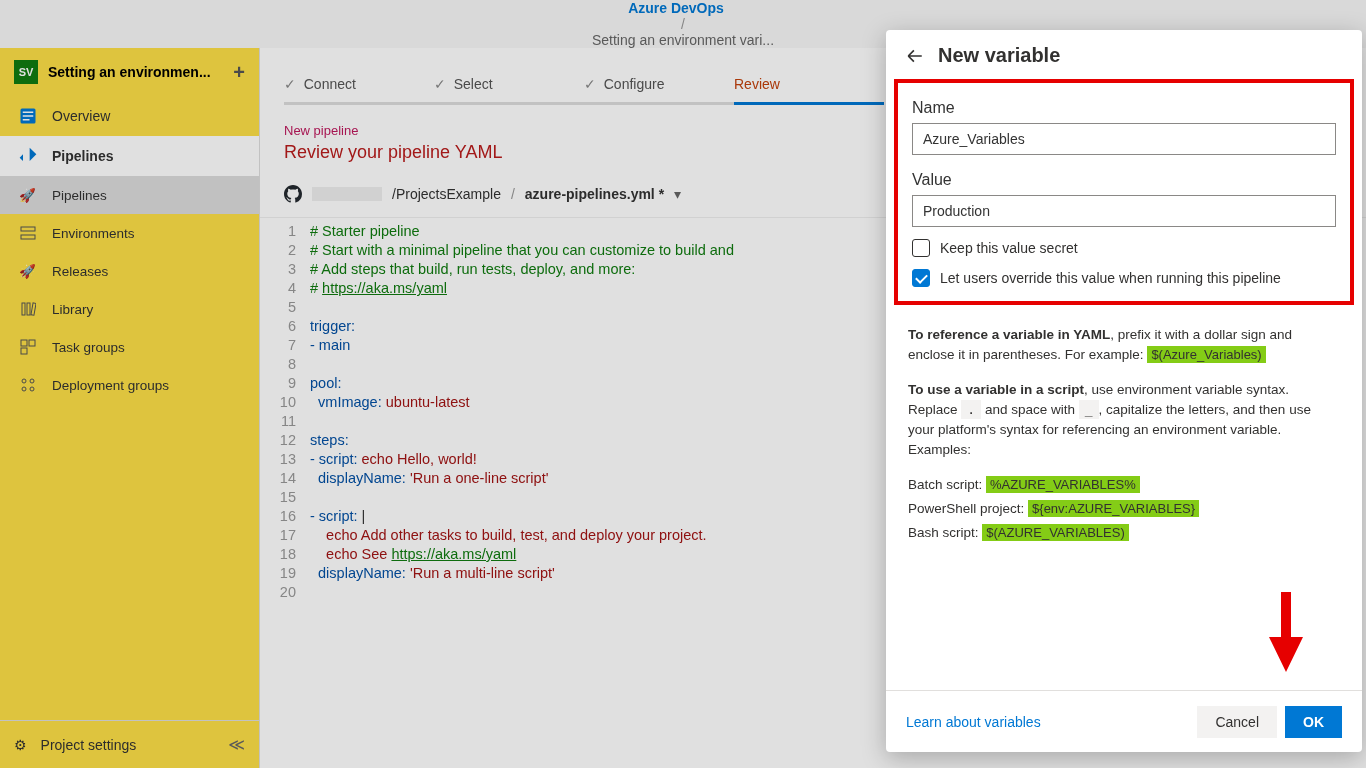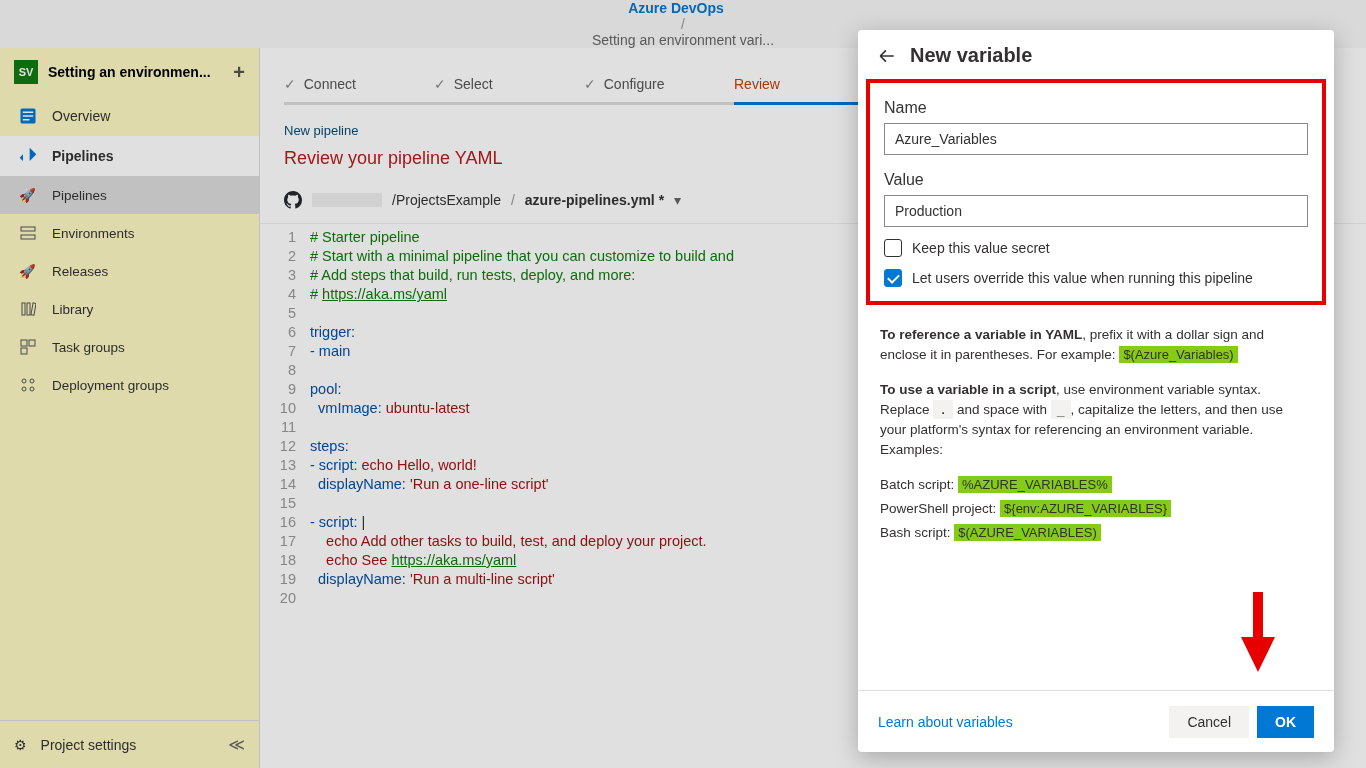--- a/index.html
+++ b/index.html
@@ -4,54 +4,54 @@
 <style>
   *{box-sizing:border-box;margin:0;padding:0;font-family:"Segoe UI",Arial,sans-serif;}
   html,body{width:1366px;height:768px;overflow:hidden;background:#fff;}
   .shell{position:relative;width:1366px;height:768px;background:#f8f8f8;}
   .topbar{height:48px;display:flex;align-items:center;padding:0 16px;color:#333;font-size:14px;flex-direction:column;}
   .logo{width:22px;height:22px;margin-right:10px;}
   .brand{font-weight:600;color:#0078d4;margin-right:14px;}
   .crumb{color:#666;}
   .crumb-sep{margin:0 8px;color:#999;}
   .body{display:flex;height:720px;}
-  .sidebar{width:260px;background:#fef9c3;border-right:1px solid #ddd;display:flex;flex-direction:column;}
+  .sidebar{width:260px;background:#fde047;border-right:1px solid #ddd;display:flex;flex-direction:column;}
   .proj{display:flex;align-items:center;height:48px;padding:0 14px;font-weight:600;font-size:14px;}
   .proj .badge{width:24px;height:24px;background:#107c10;color:#fff;font-size:11px;font-weight:600;display:flex;align-items:center;justify-content:center;margin-right:10px;}
   .proj .plus{margin-left:auto;font-size:20px;color:#555;}
   .nav{flex:1;}
   .nav-item{display:flex;align-items:center;height:40px;padding:0 14px 0 18px;font-size:14px;color:#333;cursor:pointer;}
   .nav-item .ic{width:20px;height:20px;margin-right:14px;display:flex;align-items:center;justify-content:center;}
   .nav-item.top{font-weight:400;}
   .nav-item.active{background:#fff;font-weight:600;}
   .nav-item.sel{background:#dcdcdc;}
   .nav-sub{padding-left:48px;font-size:13.5px;height:38px;display:flex;align-items:center;}
   .nav-sub.sel{background:#dcdcdc;}
   .bottom{height:48px;border-top:1px solid #ddd;display:flex;align-items:center;padding:0 14px;font-size:14px;color:#333;}
   .bottom .collapse{margin-left:auto;font-size:16px;color:#666;}
   .main{flex:1;background:#fff;overflow:hidden;}
   .tabs{display:flex;padding:20px 24px 0 24px;gap:0;}
   .tab{flex:0 0 150px;border-bottom:3px solid #ddd;padding:8px 0 10px 0;color:#555;font-size:14px;display:flex;align-items:center;gap:8px;}
   .tab .chk{color:#888;}
   .tab.active{border-bottom-color:#0078d4;color:#c2410c;font-weight:400;}
   .header{padding:18px 24px 8px 24px;}
-  .eyebrow{color:#0c4a6e;font-size:13px;margin-bottom:10px;}
+  .eyebrow{color:#be185d;font-size:13px;margin-bottom:4px;}
   .title{font-size:18px;font-weight:400;color:#b91c1c;}
   .filebar{padding:14px 24px;display:flex;align-items:center;gap:10px;color:#333;font-size:14px;border-bottom:1px solid #eee;}
   .filebar .sep{color:#999;}
   .gh{width:18px;height:18px;}
   .editor{display:flex;font-family:Consolas,monospace;font-size:14.5px;line-height:19px;padding:4px 0 0 0;}
   .gutter{width:50px;text-align:right;color:#999;padding-right:14px;user-select:none;}
   .code{flex:1;white-space:pre;color:#333;}
   .cm-comment{color:#107c10;}
   .cm-key{color:#0451a5;}
   .cm-str{color:#a31515;}
   .cm-link{color:#107c10;text-decoration:underline;}
   .overlay{position:absolute;inset:0;background:rgba(0,0,0,0.12);}
-  .panel{position:absolute;top:30px;right:32px;width:476px;height:722px;background:#fff;box-shadow:0 6px 24px rgba(0,0,0,0.25);border-radius:4px;display:flex;flex-direction:column;}
+  .panel{position:absolute;top:30px;right:4px;width:476px;height:722px;background:#fff;box-shadow:0 6px 24px rgba(0,0,0,0.25);border-radius:4px;display:flex;flex-direction:column;}
   .panel-head{display:flex;align-items:center;padding:14px 20px 10px 20px;gap:14px;}
   .back{width:18px;height:18px;cursor:pointer;}
   .panel-title{font-size:20px;font-weight:600;color:#323130;}
   .form-box{border:4px solid #e60000;margin:2px 8px;padding:10px 14px 14px 14px;}
   .fld-label{font-size:16px;color:#333;margin:6px 0 6px 0;}
   .fld-input{width:100%;height:32px;border:1px solid #8a8886;padding:0 10px;font-size:14px;color:#333;}
   .chkrow{display:flex;align-items:center;gap:10px;margin-top:12px;font-size:14px;color:#323130;}
   .chkbox{width:18px;height:18px;border:1px solid #323130;border-radius:3px;display:flex;align-items:center;justify-content:center;flex-shrink:0;}
   .chkbox.checked{background:#0078d4;border-color:#0078d4;}
   .chkbox.checked::after{content:"";width:5px;height:9px;border:solid #fff;border-width:0 2px 2px 0;transform:rotate(45deg);margin-top:-2px;}

